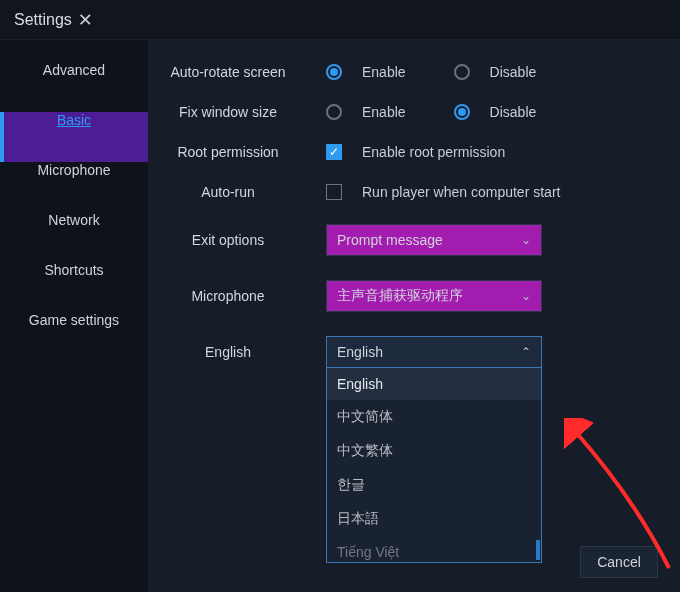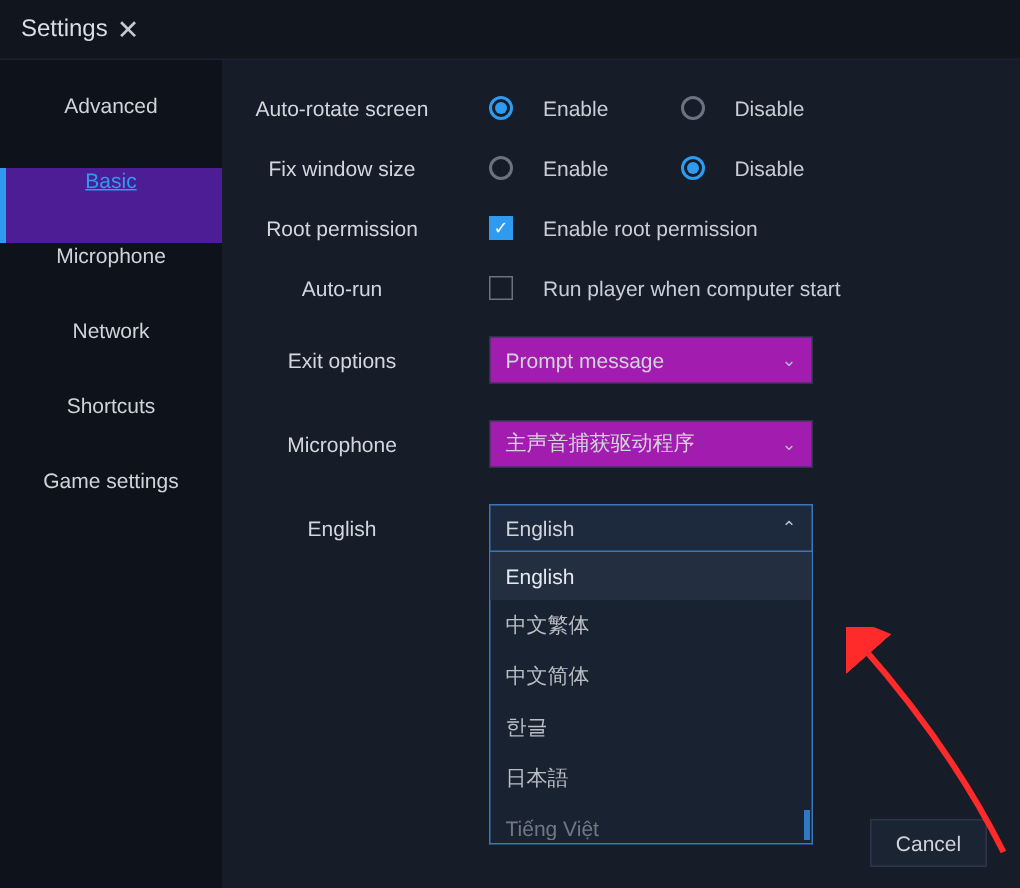--- a/index.html
+++ b/index.html
@@ -238,22 +238,22 @@
 
     <div class="row" style="margin-bottom:0;">
       <div class="row-label">English</div>
       <div style="position:relative;">
         <div class="select open">
           <span>English</span>
           <span class="chevron">⌃</span>
         </div>
         <div class="dropdown">
           <div class="dropdown-item selected"><span>English</span></div>
+          <div class="dropdown-item"><span>中文简体</span></div>
           <div class="dropdown-item"><span>中文繁体</span></div>
-          <div class="dropdown-item"><span>中文简体</span></div>
           <div class="dropdown-item"><span>한글</span></div>
           <div class="dropdown-item"><span>日本語</span></div>
           <div class="dropdown-item" style="opacity:.55;padding-bottom:2px;"><span>Tiếng Việt</span></div>
         </div>
       </div>
     </div>
 
     <div class="footer">
       <div class="btn">
           <span>Cancel</span>

